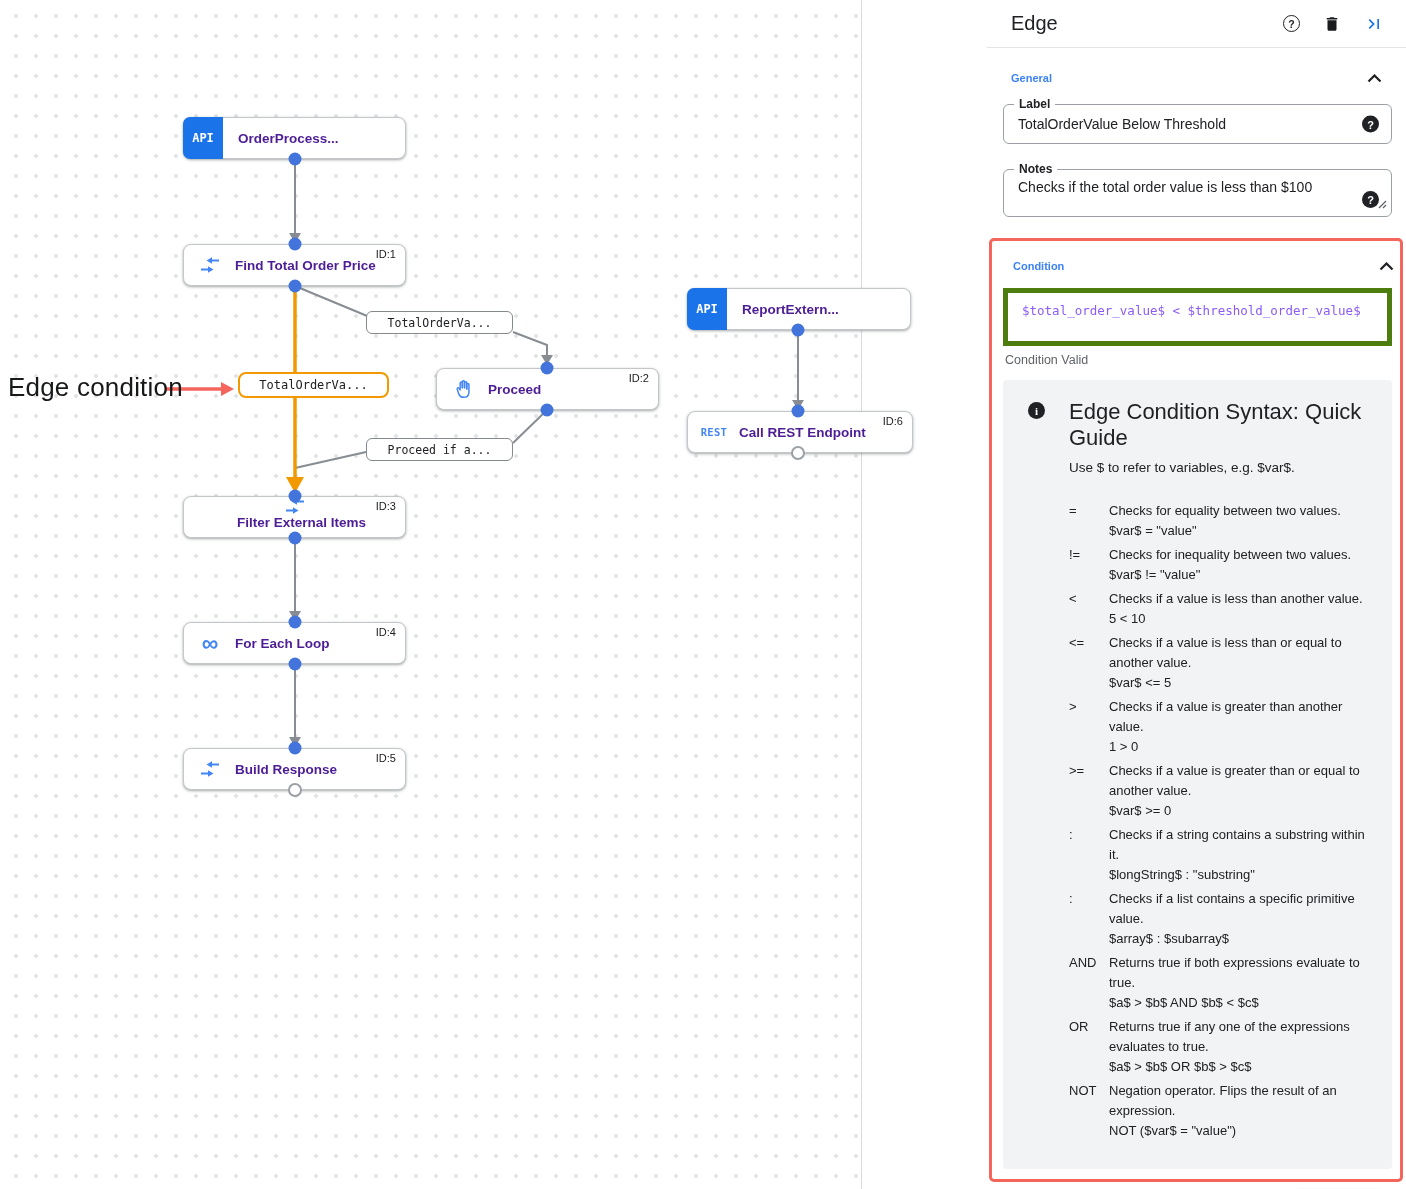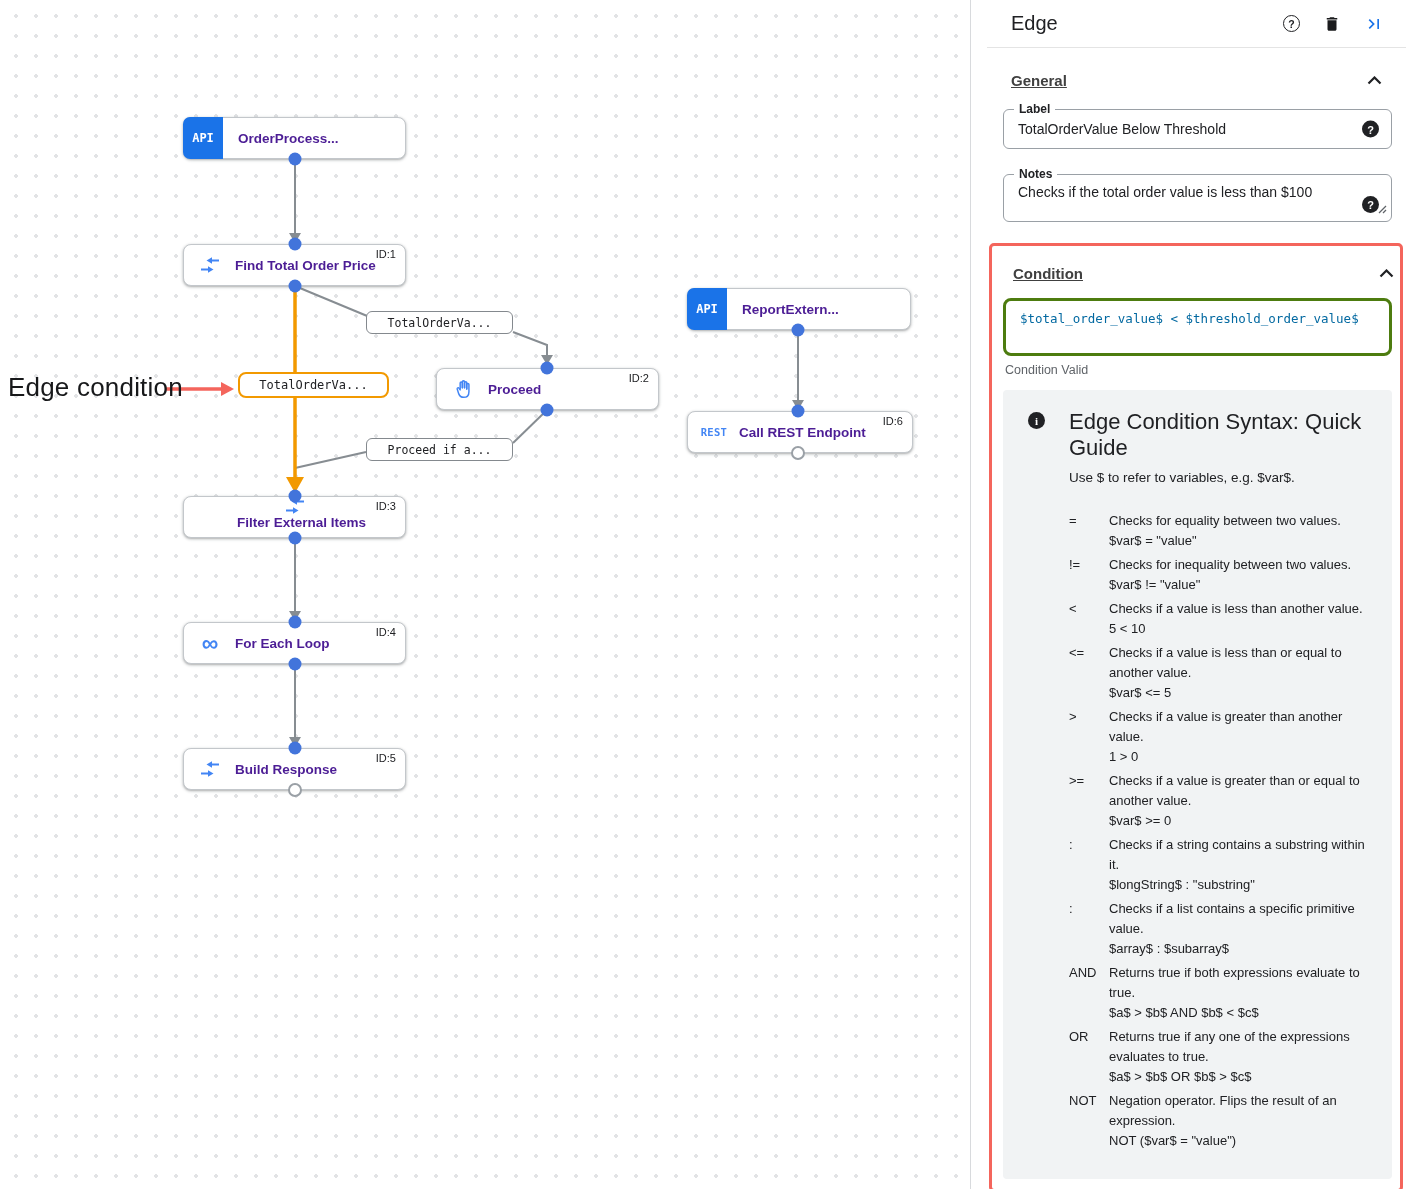--- a/index.html
+++ b/index.html
@@ -1,21 +1,21 @@
 <!DOCTYPE html>
 <html><head>
 <meta charset="utf-8">
 <style>
   * { margin:0; padding:0; box-sizing:border-box; }
   body { font-family:"Liberation Sans", sans-serif; background:#fff; }
   .app { position:relative; width:1406px; height:1189px; overflow:hidden; background:#fff; }
 
   
   .canvas {
-    position:absolute; left:0; top:0; width:971px; height:1189px;
+    position:absolute; left:0; top:0; width:862px; height:1189px;
     background-image:radial-gradient(circle, #E2E3E5 1.6px, transparent 1.9px);
     background-size:20px 20px; background-position:6px 6px;
     border-right:1px solid #D8DADD;
   }
   .canvas svg.layer { position:absolute; left:0; top:0; }
   .node {
     position:absolute; height:42px; background:#fff;
     border:1px solid #C3C7CB; border-radius:8px; z-index:2;
     display:flex; align-items:center;
     box-shadow:0 1px 2px rgba(60,64,67,.3), 0 1px 3px 1px rgba(60,64,67,.12);
@@ -56,21 +56,21 @@
   .hdr-icons { display:flex; align-items:center; gap:23px; }
   .help-ring {
     width:17px; height:17px; border:1.8px solid #202124; border-radius:50%;
     display:flex; align-items:center; justify-content:center;
     font-size:10.5px; font-weight:700; color:#202124; cursor:pointer;
   }
   .section-row {
     display:flex; align-items:center; justify-content:space-between;
     padding:24px 24px 10px 24px; cursor:pointer;
   }
-  .section-title { font-size:15px; font-weight:700; color:#404040;text-decoration:underline; }
+  .section-title { font-size:11px; font-weight:700; color:#3b82f6; }
 
   .mat-field {
     position:relative; margin:10px 14px 0 16px;
     border:1px solid #9AA0A6; border-radius:6px; background:#fff;
   }
   .mat-label {
     position:absolute; top:-8px; left:10px; background:#fff; padding:0 5px;
     font-size:12px; font-weight:700; color:#202124;
   }
   .mat-input {
@@ -87,23 +87,23 @@
   .q-center { top:50%; transform:translateY(-50%); }
   .q-notes { top:21px; }
   .resize-grip { position:absolute; right:4px; bottom:3px; }
 
   .highlight-box {
     margin:21px 3px 0 2px; border:3.5px solid #F4655C; border-radius:5px;
     padding-bottom:10px;
   }
   .highlight-box .section-row { padding:19px 6px 10px 21px; }
   .cond-box {
-    margin:6px 8px 0 11px; border:3px solid #4d7c0f; border-radius:8px; height:58px;
+    margin:6px 8px 0 11px; border:5px solid #4d7c0f; border-radius:0; height:58px;
     padding:10px 14px; font-family:"DejaVu Sans Mono", monospace; font-size:12.5px;
-    color:#0369a1; background:#fff; cursor:text;
+    color:#8b5cf6; background:#fff; cursor:text;
   }
   .cond-status { margin:7px 0 13px 13px; font-size:12.5px; color:#5F6368; }
   .guide {
     margin:0 8px 0 11px; background:#F1F3F4; border-radius:4px;
     padding:19px 12px 24px 25px;
   }
   .guide-head { display:flex; align-items:flex-start; gap:24px; }
   .info-badge {
     width:17px; height:17px; border-radius:50%; background:#202124; color:#fff;
     font-size:11px; font-weight:700; font-family:"Liberation Serif", serif;

